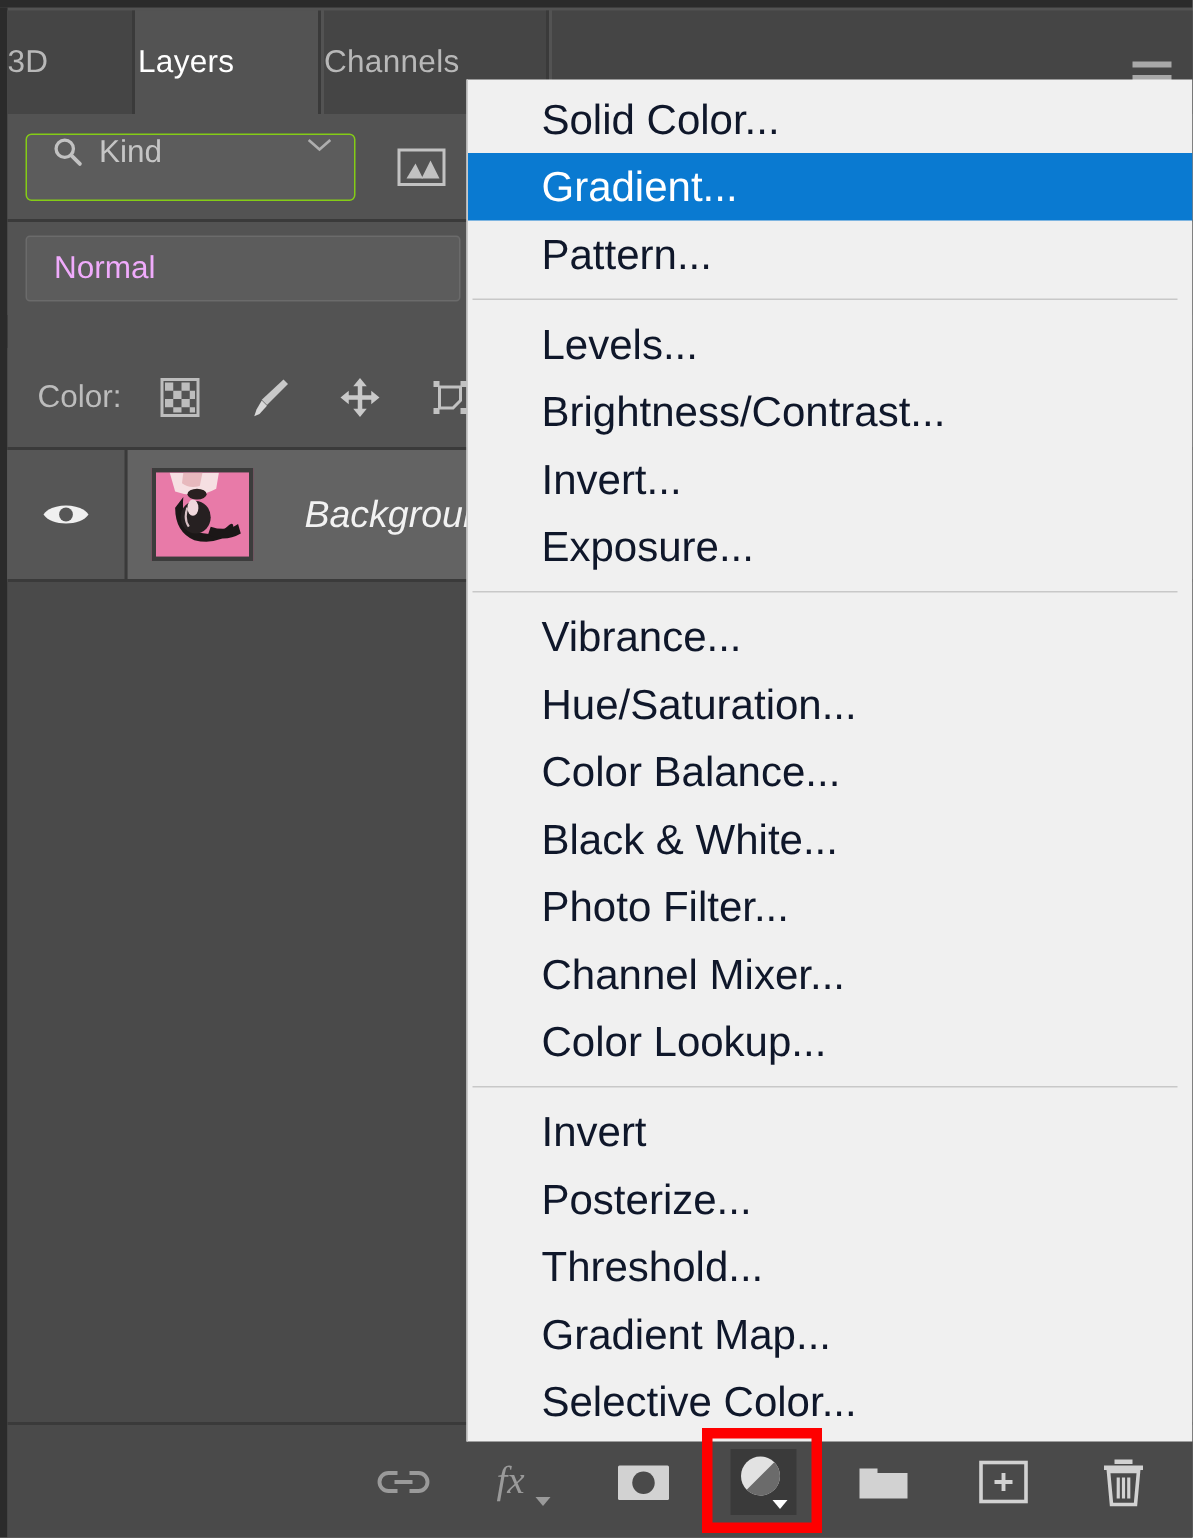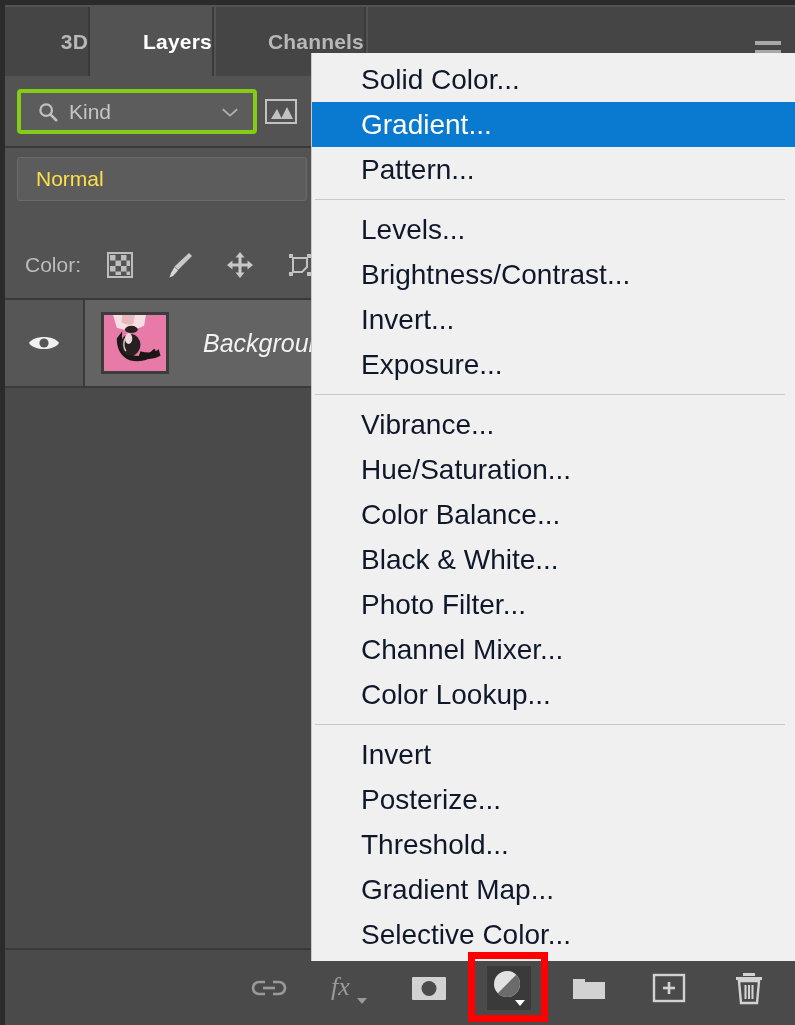--- a/index.html
+++ b/index.html
@@ -48,24 +48,24 @@
     width: 790px; height: 69px;
     background: #535353;
   }
   .tab {
     position: absolute;
     top: 0;
     height: 69px;
     background: #454545;
     color: #b8b8b8;
     font-size: 21px;
-    font-weight: bold;
-    display: flex;
-    align-items: center;
-    justify-content: flex-end;
+    font-weight: normal;
+    display: flex;
+    align-items: center;
+    justify-content: flex-start;
     box-sizing: border-box;
     border-right: 2px solid #3a3a3a;
     letter-spacing: 0.2px;
   }
   .tab.active {
     background: #535353;
     color: #ffffff;
     border-right: 2px solid #3a3a3a;
   }
   .tab-3d      { left: 0px;   width: 85px; }
@@ -98,27 +98,27 @@
     position: absolute;
     left: 5px; top: 76px;
     width: 790px; height: 72px;
     background: #535353;
     border-bottom: 2px solid #3a3a3a;
     box-sizing: border-box;
   }
   .kind-box {
     position: absolute;
     left: 12px; top: 13px;
-    width: 240px; height: 45px;
+    width: 220px; height: 45px;
     background: #5c5c5c;
-    border: 4px solid #84cc16;
+    border: 1px solid #84cc16;
     border-radius: 4px;
     box-sizing: border-box;
     display: flex;
-    align-items: center;
+    align-items: flex-start;
   }
   .kind-search {
     width: 22px; height: 22px;
     margin-left: 16px;
     flex: 0 0 auto;
   }
   .kind-label {
     color: #c5c5c5;
     font-size: 21px;
     margin-left: 10px;
@@ -147,21 +147,21 @@
     position: absolute;
     left: 12px; top: 9px;
     width: 290px; height: 44px;
     background: #5c5c5c;
     border: 1px solid #6b6b6b;
     border-radius: 3px;
     box-sizing: border-box;
     display: flex;
     align-items: center;
     padding-left: 18px;
-    color: #fde047;
+    color: #f0abfc;
     font-size: 21px;
   }
 
   
   .lock-row {
     position: absolute;
     left: 5px; top: 232px;
     width: 790px; height: 66px;
     background: #535353;
     display: flex;

